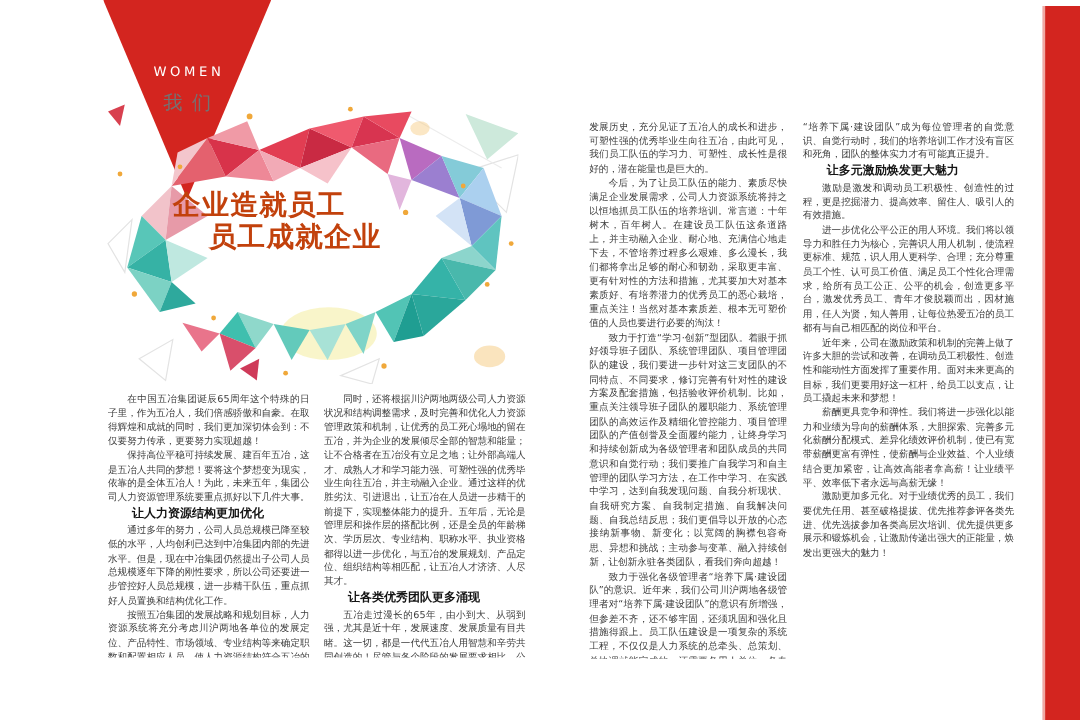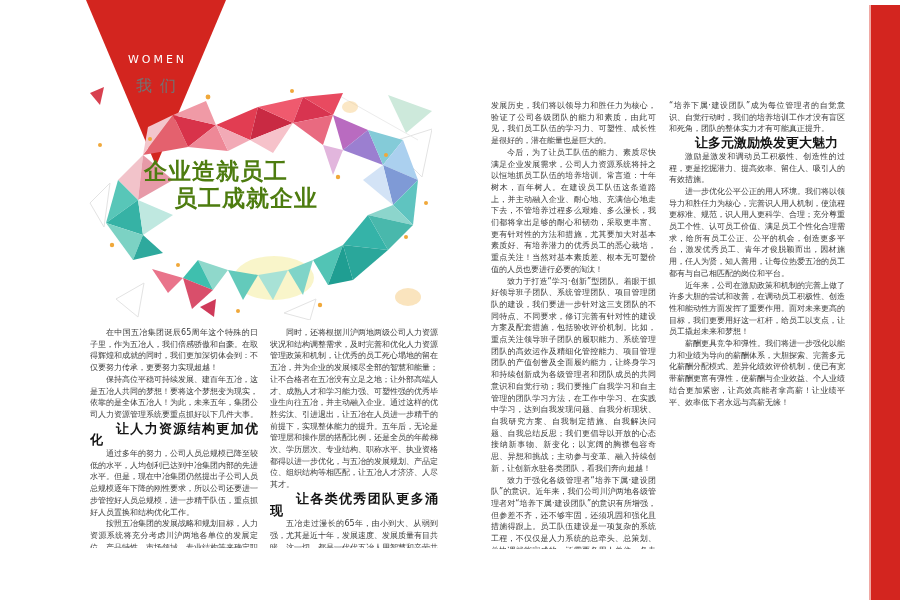--- a/index.html
+++ b/index.html
@@ -18,29 +18,29 @@
   
   .right-bar{position:absolute;left:869px;top:5px;width:31px;height:595px;
              background:#d3251f;border-left:2px solid #f0a9a4;box-sizing:border-box;}
 
   
   .artwork{position:absolute;left:88px;top:85px;width:344px;height:235px;}
   .artwork svg{position:absolute;left:0;top:0;}
   .o{fill:none;stroke:#e3e3e3;stroke-width:1;}
   .art-title{position:absolute;left:56px;top:72px;
              font-family:"DejaVu Serif","Liberation Serif",serif;font-weight:bold;
-             font-size:23px;line-height:27px;color:#4d7c0f;letter-spacing:1px;white-space:nowrap;}
+             font-size:23px;line-height:27px;color:#c2410c;letter-spacing:1px;white-space:nowrap;}
   .art-title .l2{margin-left:30px;}
 
   
   .col{position:absolute;font-size:8px;line-height:11.7px;color:#3b3b3b;
        text-align:justify;overflow:hidden;}
   .col p{margin:0;text-indent:2em;}
   .col p.cont{text-indent:0;}
-  .col h3{margin:2px 0;font-size:13px;line-height:11.7px;color:#141414;
+  .col h3{margin:2px 0;font-size:10px;line-height:11.7px;color:#141414;
           text-indent:2em;font-weight:bold;}
 
   .c1{left:90px;top:327px;width:168px;height:221px;}
   .c2{left:270px;top:327px;width:168px;height:221px;}
   .c3{left:491px;top:100px;width:165px;height:449px;}
   .c4{left:669px;top:100px;width:176px;height:449px;}
 </style>
 </head>
 <body>
 
@@ -141,27 +141,28 @@
       <h3>让人力资源结构更加优化</h3>
       <p>通过多年的努力，公司人员总规模已降至较低的水平，人均创利已达到中冶集团内部的先进水平。但是，现在中冶集团仍然提出子公司人员总规模逐年下降的刚性要求，所以公司还要进一步管控好人员总规模，进一步精干队伍，重点抓好人员置换和结构优化工作。</p>
       <p>按照五冶集团的发展战略和规划目标，人力资源系统将充分考虑川沪两地各单位的发展定位、产品特性、市场领域、专业结构等来确定职数和配置相应人员，使人力资源结构符合五冶的发展方向，满足公司未来的发展需求。</p>
     </div>
   <div class="col c2" id="col1">
       <p>同时，还将根据川沪两地两级公司人力资源状况和结构调整需求，及时完善和优化人力资源管理政策和机制，让优秀的员工死心塌地的留在五冶，并为企业的发展倾尽全部的智慧和能量；让不合格者在五冶没有立足之地；让外部高端人才、成熟人才和学习能力强、可塑性强的优秀毕业生向往五冶，并主动融入企业。通过这样的优胜劣汰、引进退出，让五冶在人员进一步精干的前提下，实现整体能力的提升。五年后，无论是管理层和操作层的搭配比例，还是全员的年龄梯次、学历层次、专业结构、职称水平、执业资格都得以进一步优化，与五冶的发展规划、产品定位、组织结构等相匹配，让五冶人才济济、人尽其才。</p>
       <h3>让各类优秀团队更多涌现</h3>
       <p>五冶走过漫长的65年，由小到大、从弱到强，尤其是近十年，发展速度、发展质量有目共睹。这一切，都是一代代五冶人用智慧和辛劳共同创造的！尽管与各个阶段的发展要求相比，公司员工队伍的质量、数量还存在差距，但65年的</p>
     </div>
   <div class="col c3" id="col2">
-      <p class="cont">发展历史，我们将以领导力和胜任力为核心，验证了公司各级团队的能力和素质，由此可见，我们员工队伍的学习力、可塑性、成长性是很好的，潜在能量也是巨大的。</p>
+      <p class="cont">发展历史，充分见证了五冶人的成长和进步，可塑性强的优秀毕业生向往五冶，由此可见，我们员工队伍的学习力、可塑性、成长性是很好的，潜在能量也是巨大的。</p>
       <p>今后，为了让员工队伍的能力、素质尽快满足企业发展需求，公司人力资源系统将持之以恒地抓员工队伍的培养培训。常言道：十年树木，百年树人。在建设员工队伍这条道路上，并主动融入企业、耐心地、充满信心地走下去，不管培养过程多么艰难、多么漫长，我们都将拿出足够的耐心和韧劲，采取更丰富、更有针对性的方法和措施，尤其要加大对基本素质好、有培养潜力的优秀员工的悉心栽培，重点关注！当然对基本素质差、根本无可塑价值的人员也要进行必要的淘汰！</p>
       <p>致力于打造“学习·创新”型团队。着眼于抓好领导班子团队、系统管理团队、项目管理团队的建设，我们要进一步针对这三支团队的不同特点、不同要求，修订完善有针对性的建设方案及配套措施，包括验收评价机制。比如，重点关注领导班子团队的履职能力、系统管理团队的高效运作及精细化管控能力、项目管理团队的产值创誉及全面履约能力，让终身学习和持续创新成为各级管理者和团队成员的共同意识和自觉行动；我们要推广自我学习和自主管理的团队学习方法，在工作中学习、在实践中学习，达到自我发现问题、自我分析现状、自我研究方案、自我制定措施、自我解决问题、自我总结反思；我们更倡导以开放的心态接纳新事物、新变化；以宽阔的胸襟包容奇思、异想和挑战；主动参与变革、融入持续创新，让创新永驻各类团队，看我们奔向超越！</p>
       <p>致力于强化各级管理者“培养下属·建设团队”的意识。近年来，我们公司川沪两地各级管理者对“培养下属·建设团队”的意识有所增强，但参差不齐，还不够牢固，还须巩固和强化且措施得跟上。员工队伍建设是一项复杂的系统工程，不仅仅是人力系统的总牵头、总策划、总协调就能完成的，还需要各用人单位、各专业系统的各司其职、通力合作才能实现的。只有</p>
     </div>
   <div class="col c4" id="col3">
       <p class="cont">“培养下属·建设团队”成为每位管理者的自觉意识、自觉行动时，我们的培养培训工作才没有盲区和死角，团队的整体实力才有可能真正提升。</p>
       <h3>让多元激励焕发更大魅力</h3>
       <p>激励是激发和调动员工积极性、创造性的过程，更是挖掘潜力、提高效率、留住人、吸引人的有效措施。</p>
       <p>进一步优化公平公正的用人环境。我们将以领导力和胜任力为核心，完善识人用人机制，使流程更标准、规范，识人用人更科学、合理；充分尊重员工个性、认可员工价值、满足员工个性化合理需求，给所有员工公正、公平的机会，创造更多平台，激发优秀员工、青年才俊脱颖而出，因材施用，任人为贤，知人善用，让每位热爱五冶的员工都有与自己相匹配的岗位和平台。</p>
       <p>近年来，公司在激励政策和机制的完善上做了许多大胆的尝试和改善，在调动员工积极性、创造性和能动性方面发挥了重要作用。面对未来更高的目标，我们更要用好这一杠杆，给员工以支点，让员工撬起未来和梦想！</p>
       <p>薪酬更具竞争和弹性。我们将进一步强化以能力和业绩为导向的薪酬体系，大胆探索、完善多元化薪酬分配模式、差异化绩效评价机制，使已有宽带薪酬更富有弹性，使薪酬与企业效益、个人业绩结合更加紧密，让高效高能者拿高薪！让业绩平平、效率低下者永远与高薪无缘！</p>
+      <p>激励更加多元化。对于业绩优秀的员工，我们要优先任用、甚至破格提拔、优先推荐参评各类先进、优先选拔参加各类高层次培训、优先提供更多展示和锻炼机会，让激励传递出强大的正能量，焕发出更强大的魅力！</p>
     </div>
 
 </div>
 
 </body></html>

